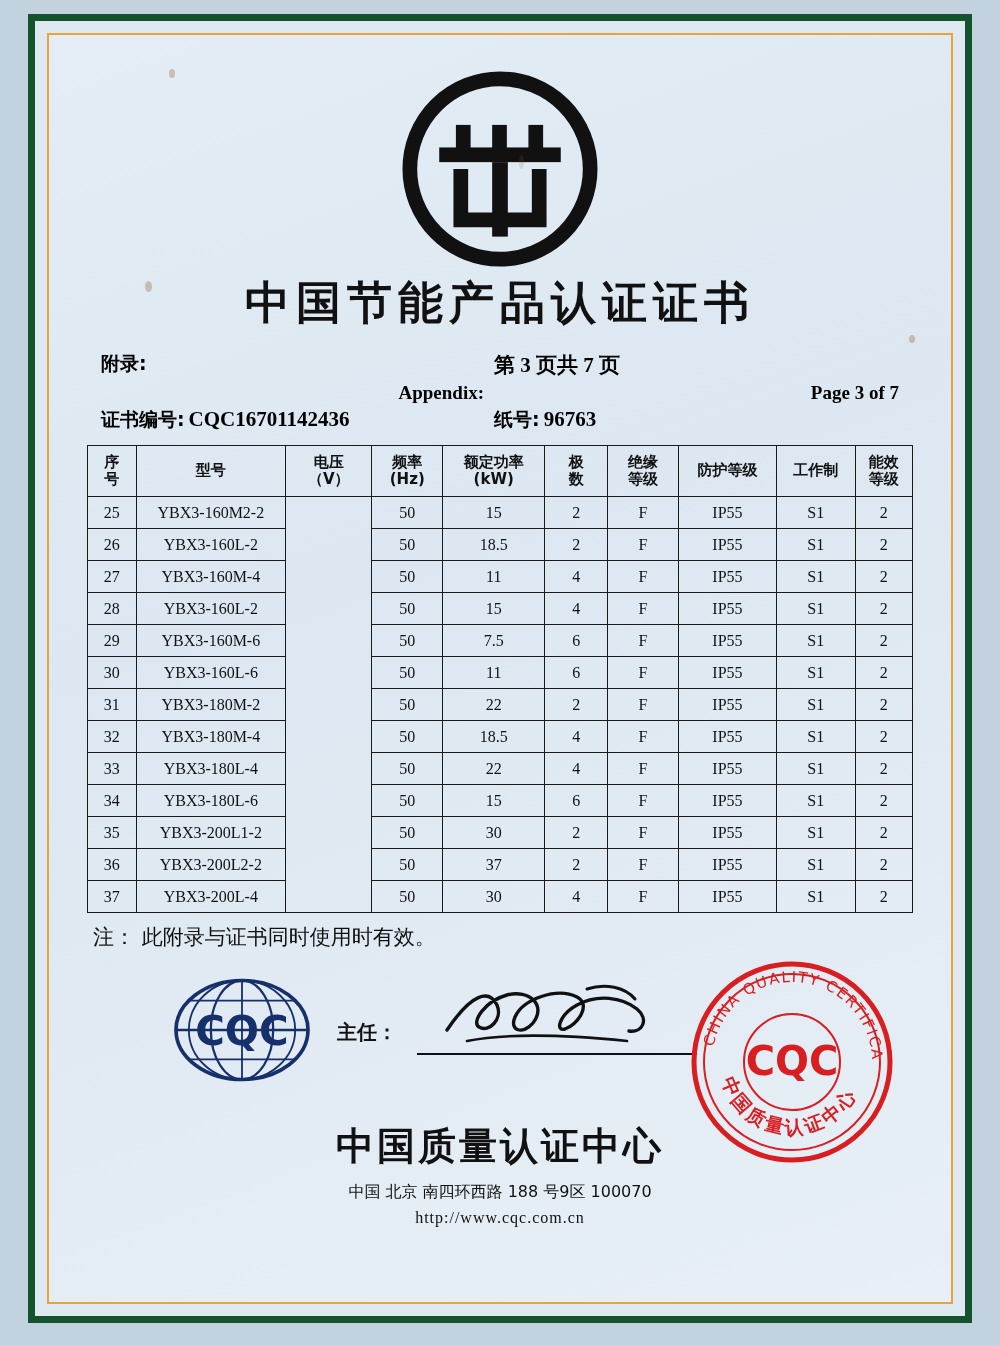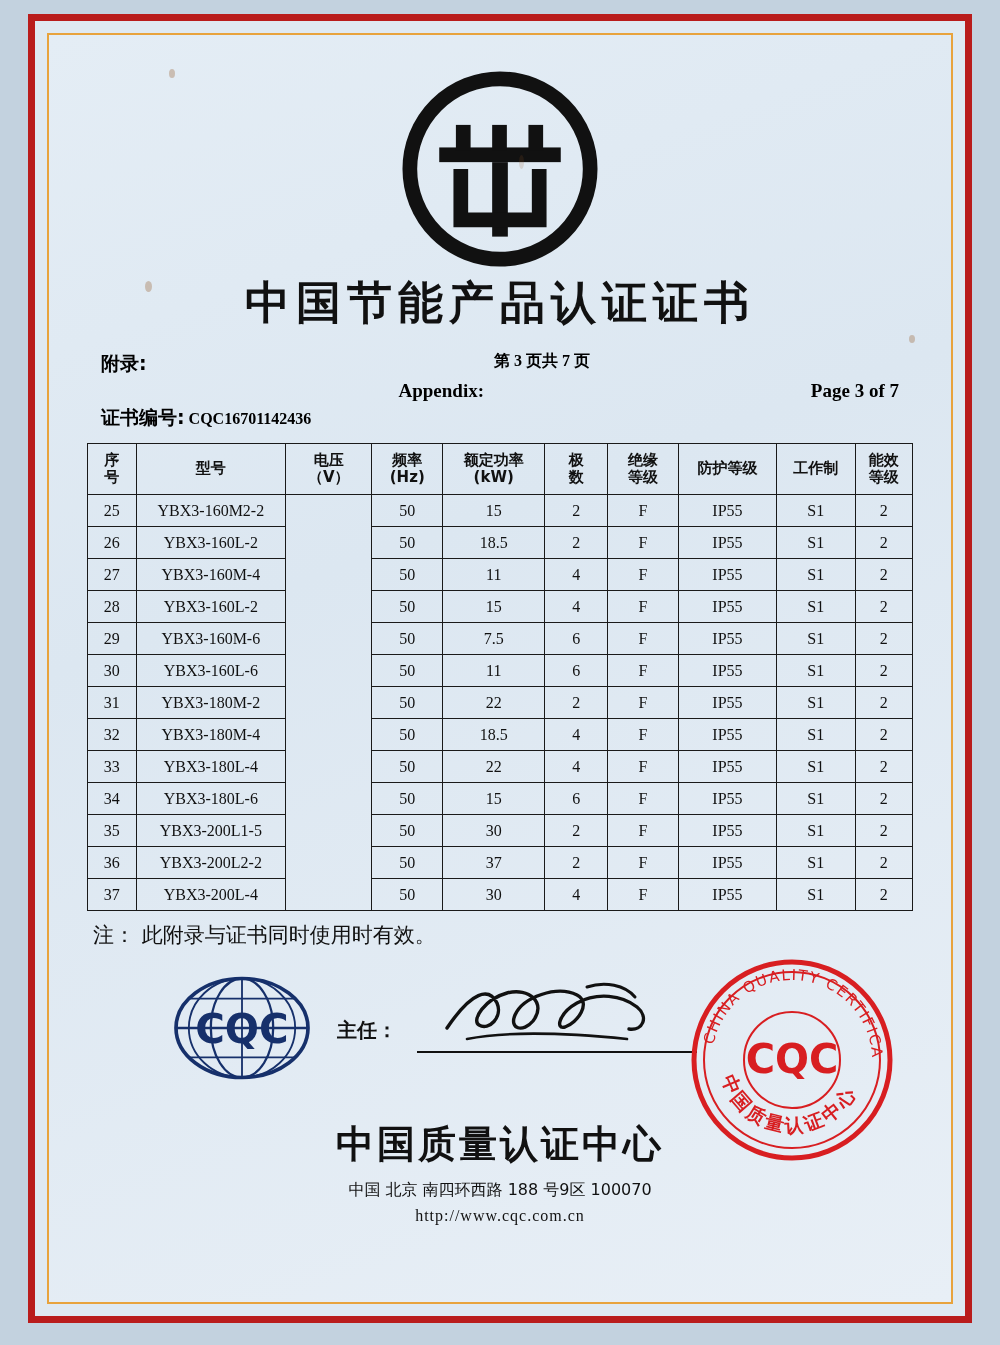--- a/index.html
+++ b/index.html
@@ -12,21 +12,21 @@
   .page{
     position:relative;
     width:1000px;height:1345px;
     background:#c3d2df;
     box-sizing:border-box;
   }
   
   .frame-outer{
     position:absolute;
     left:28px;top:14px;right:28px;bottom:22px;
-    border:7px solid #b91c1c;
+    border:7px solid #14532d;
     background:#dfe9f2;
     box-sizing:border-box;
   }
   .frame-inner{
     position:absolute;
     left:12px;top:12px;right:12px;bottom:12px;
     border:2px solid #e8a33d;
     box-sizing:border-box;
     background:linear-gradient(160deg,#e4edf5 0%, #dce7f1 40%, #e8eff6 100%);
     overflow:hidden;
@@ -50,21 +50,21 @@
     font-family:"DejaVu Sans", sans-serif;
     font-weight:bold;
     font-size:45px;
     letter-spacing:6px;
     color:#111;
     margin-top:6px;
     margin-bottom:18px;
   }
   .lbl-cn{font-family:"DejaVu Sans", sans-serif;font-weight:bold;font-size:19px;}
   .lbl-en{font-family:"Liberation Serif", serif;font-weight:bold;font-size:19px;text-align:right;}
-  .val{font-family:"Liberation Serif", serif;font-weight:bold;font-size:16px;}
+  .val{font-family:"Liberation Serif", serif;font-weight:bold;font-size:21px;}
   .meta-block{margin:0 14px;}
   .meta-line{display:flex;margin-bottom:3px;}
   .meta-col-l{width:48%;}
   .meta-col-r{width:52%;padding-left:10px;box-sizing:border-box;}
   
   table.cert{
     width:100%;
     border-collapse:collapse;
     margin-top:12px;
     table-layout:fixed;
@@ -197,20 +197,24 @@
             <div class="meta-col-r val">第 3 页共 7 页</div>
           </div>
           <div class="meta-line">
             <div class="meta-col-l lbl-en">Appendix:</div>
             <div class="meta-col-r lbl-en">Page 3 of 7</div>
           </div>
           <div class="meta-line">
             <div class="meta-col-l">
               <span class="lbl-cn">证书编号:</span>
               <span class="val">CQC16701142436</span>
+            </div>
+            <div class="meta-col-r">
+              <span class="lbl-cn">纸号:</span>
+              <span class="val">96763</span>
             </div>
           </div>
         </div>
 
         <table class="cert">
           <colgroup>
             <col class="col-sn">
               <col class="col-model">
               <col class="col-volt">
               <col class="col-freq">
@@ -369,21 +373,21 @@
                 <td>50</td>
                 <td>15</td>
                 <td>6</td>
                 <td>F</td>
                 <td>IP55</td>
                 <td>S1</td>
                 <td>2</td>
               </tr>
               <tr>
                 <td>35</td>
-                <td class="model">YBX3-200L1-5</td>
+                <td class="model">YBX3-200L1-2</td>
                 <td>50</td>
                 <td>30</td>
                 <td>2</td>
                 <td>F</td>
                 <td>IP55</td>
                 <td>S1</td>
                 <td>2</td>
               </tr>
               <tr>
                 <td>36</td>

